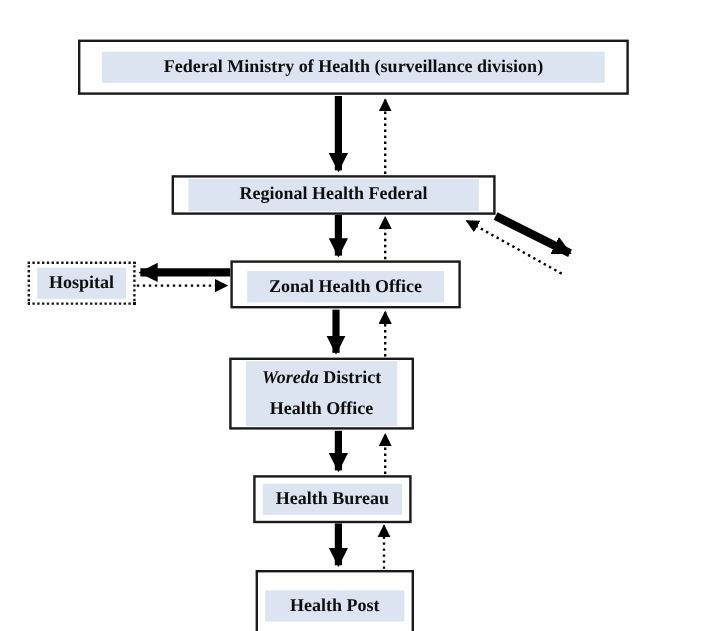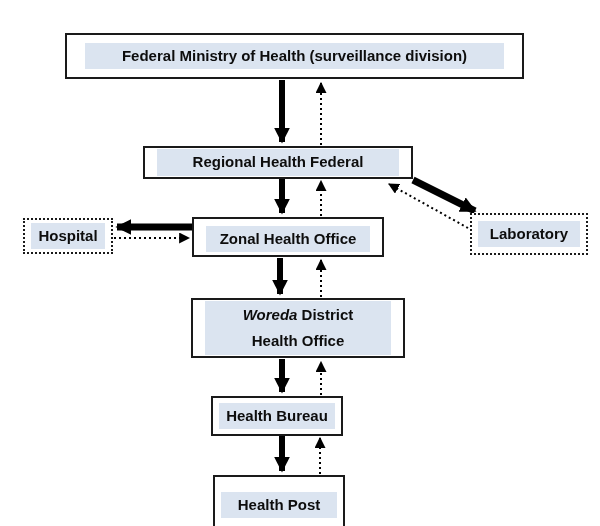--- a/index.html
+++ b/index.html
@@ -1,18 +1,18 @@
 <!DOCTYPE html>
 <html><head>
 <meta charset="utf-8">
 <style>
   html,body{margin:0;padding:0;background:#fff;}
   .canvas{
     position:relative;width:600px;height:526px;background:#ffffff;
-    font-family:Liberation Sans, sans-serif;overflow:hidden;
+    font-family:Liberation Serif, serif;overflow:hidden;
   }
   .arrow-layer{position:absolute;left:0;top:0;width:600px;height:526px;pointer-events:none;}
   .box{
     position:absolute;box-sizing:border-box;background:#ffffff;
     border:2px solid #1a1a1a;display:flex;align-items:center;justify-content:center;
   }
   .box.dotted{border:2px dotted #1a1a1a;}
   .label{
     flex:1;background:#dbe4f0;color:#0d0d0d;font-weight:700;font-size:15px;
     text-align:center;padding:3px 2px;line-height:1.35;white-space:nowrap;
@@ -69,25 +69,22 @@
   </div>
 
   <div class="box dotted pad-sm" style="left:23px;top:218px;width:90px;height:36px;">
     <div class="label">Hospital</div>
   </div>
 
   <div class="box pad-md" style="left:192px;top:217px;width:192px;height:40px;align-items:flex-end;">
     <div class="label">Zonal Health Office</div>
   </div>
 
-  <div class="box dotted pad-sm" style="left:470px;top:213px;width:118px;height:42px;">
-    <div class="label">Laboratory</div>
-  </div>
 
-  <div class="box pad-md" style="left:191px;top:298px;width:214px;height:60px;">
+  <div class="box pad-md" style="left:191px;top:298px;width:154px;height:60px;">
     <div class="label two-line">
       <div><span class="it">Woreda</span><span> District</span></div>
       <div>Health Office</div>
     </div>
   </div>
 
   <div class="box pad-sm" style="left:211px;top:396px;width:132px;height:40px;">
     <div class="label">Health Bureau</div>
   </div>
 

